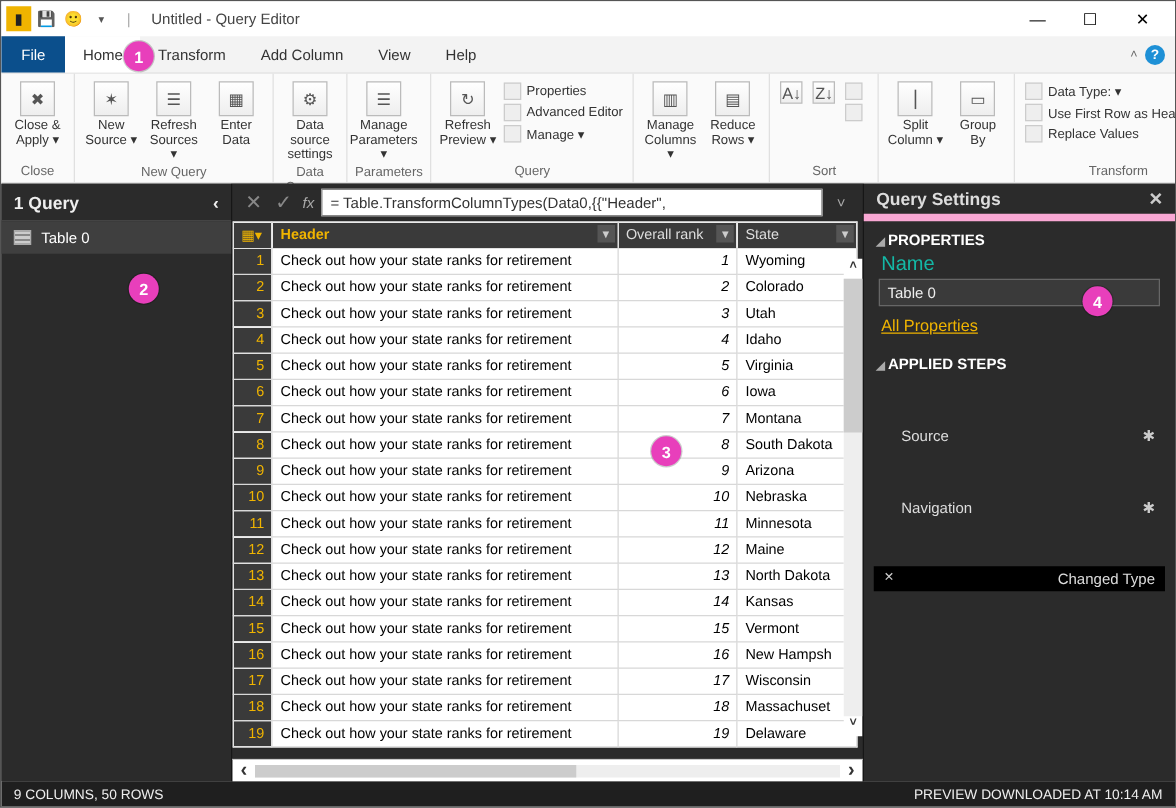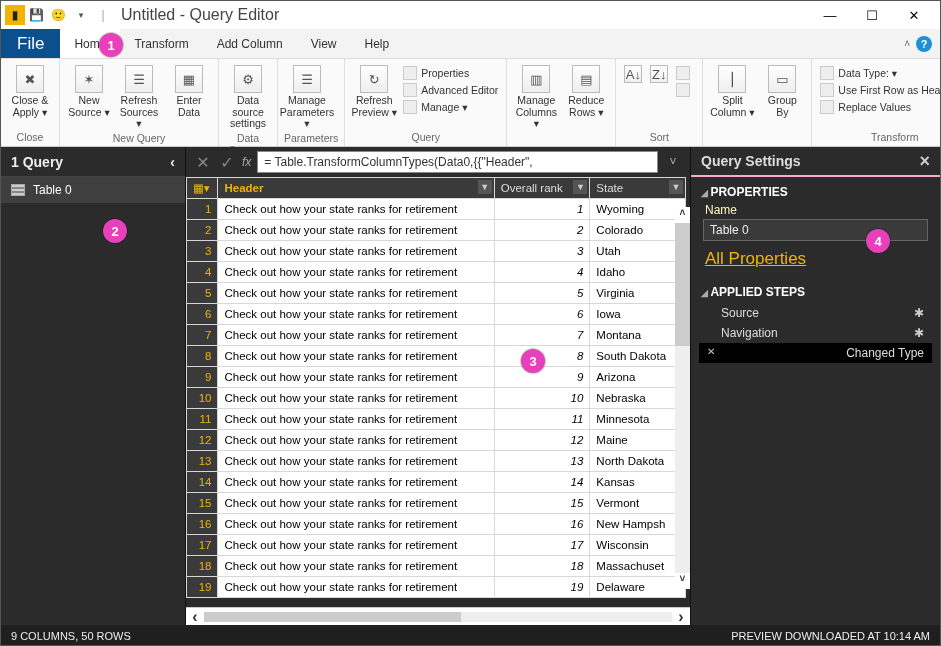--- a/index.html
+++ b/index.html
@@ -2,27 +2,27 @@
 <html><head>
 <meta charset="utf-8">
 <style>
 * { box-sizing: border-box; margin: 0; padding: 0; font-family: "Segoe UI", Arial, sans-serif; }
 body { width: 941px; height: 646px; background: #fff; overflow: hidden; position: relative; border: 1px solid #555; }
 
 
 .titlebar { height: 28px; display: flex; align-items: center; padding: 0 4px; background: #fff; }
 .titlebar .qa-icons { display: flex; align-items: center; gap: 2px; }
 .titlebar .qa-icon { width: 20px; height: 20px; display: flex; align-items: center; justify-content: center; font-size: 12px; }
-.titlebar .title { margin-left: 8px; font-size: 16px; color: #444; }
+.titlebar .title { margin-left: 8px; font-size: 12px; color: #444; }
 .titlebar .win-controls { margin-left: auto; display: flex; gap: 14px; padding-right: 8px; }
 .titlebar .win-btn { width: 28px; height: 20px; display: flex; align-items: center; justify-content: center; font-size: 13px; cursor: pointer; }
 
 
 .tabstrip { height: 30px; display: flex; align-items: stretch; background: #f3f3f3; border-bottom: 1px solid #ddd; }
-.tabstrip .file-tab { background: #0b4f8c; color: #fff; padding: 0 16px; display: flex; align-items: center; font-size: 17px; cursor: pointer; }
+.tabstrip .file-tab { background: #0b4f8c; color: #fff; padding: 0 16px; display: flex; align-items: center; font-size: 12px; cursor: pointer; }
 .tabstrip .tab { padding: 0 14px; display: flex; align-items: center; font-size: 12px; color: #333; cursor: pointer; }
 .tabstrip .tab.active { background: #fff; }
 .tabstrip .spacer { flex: 1; }
 .tabstrip .help { padding: 0 8px; display: flex; align-items: center; gap: 6px; }
 .tabstrip .help .caret { font-size: 10px; color: #666; }
 .tabstrip .help .qmark { width: 16px; height: 16px; border-radius: 50%; background: #1e90d6; color: #fff; display: flex; align-items: center; justify-content: center; font-size: 11px; font-weight: bold; }
 
 
 .ribbon { height: 88px; display: flex; border-bottom: 1px solid #ccc; background: #fafafa; }
 .group { border-right: 1px solid #e0e0e0; display: flex; flex-direction: column; padding: 2px 6px 0 6px; }
@@ -65,30 +65,30 @@
 .hscroll .arrow { width: 18px; text-align: center; color: #333; cursor: pointer; font-weight: bold; }
 .hscroll .track { flex: 1; height: 10px; background: #eee; position: relative; }
 .hscroll .thumb { position: absolute; left: 0; width: 55%; top: 0; bottom: 0; background: #ccc; }
 .vscroll { position: absolute; right: 0; top: 30px; bottom: 18px; width: 15px; background: #fff; display: flex; flex-direction: column; }
 .vscroll .arrow { height: 16px; text-align: center; font-size: 10px; color: #333; cursor: pointer; font-weight: bold;}
 .vscroll .track { flex: 1; background: #eee; position: relative; }
 .vscroll .thumb { position: absolute; top: 0; left: 0; right: 0; height: 35%; background: #ccc; }
 
 
 .rightpane { width: 250px; background: #2b2b2b; color: #ddd; display: flex; flex-direction: column; border-left: 1px solid #111; }
-.rightpane .hdr { height: 30px; display: flex; align-items: center; justify-content: space-between; padding: 0 10px; font-size: 14px; font-weight: 600; border-bottom: 2px solid #f9a8d4; }
+.rightpane .hdr { height: 30px; display: flex; align-items: center; justify-content: space-between; padding: 0 10px; font-size: 14px; font-weight: 600; border-bottom: 6px solid #f9a8d4; }
 .rightpane .close-x { cursor: pointer; color: #ccc; font-size: 18px; }
 .section-title { font-size: 12px; font-weight: 700; color: #fff; padding: 8px 10px 4px 10px; }
 .section-title::before { content: "◢ "; font-size: 9px; color: #aaa; }
-.prop-label { font-size: 12px; padding: 0 14px; color: #fef9c3; }
+.prop-label { font-size: 16px; padding: 0 14px; color: #14b8a6; }
 .prop-input { margin: 2px 12px 6px 12px; }
 .prop-input input { width: 100%; background: #3a3a3a; border: 1px solid #666; color: #eee; padding: 3px 6px; font-size: 12px; }
-.link { color: #f0b400; text-decoration: underline; font-size: 17px; padding: 2px 14px 8px 14px; cursor: pointer; }
+.link { color: #f0b400; text-decoration: underline; font-size: 13px; padding: 2px 14px 8px 14px; cursor: pointer; }
 .steps { padding: 0 8px 8px 8px; }
-.step { display: flex; justify-content: space-between; padding: 3px 8px; font-size: 12px; color: #ddd; cursor: pointer; }
+.step { display: flex; justify-content: space-between; padding: 3px 8px; font-size: 12px; color: #ddd; cursor: pointer; margin-top: 37px; }
 .step .gear { color: #ccc; font-size: 12px; cursor: pointer; }
 .step.sel { background: #000000; }
 .step.sel::before { content: "✕"; color: #ccc; margin-right: 6px; font-size: 10px; }
 .step:not(.sel) .name { margin-left: 14px; }
 
 
 .statusbar { height: 22px; background: #1f1f1f; color: #eee; display: flex; align-items: center; justify-content: space-between; padding: 0 10px; font-size: 11px; }
 
 
 .badge { position: absolute; width: 24px; height: 24px; border-radius: 50%; background: #e83fbb; color: #fff; display: flex; align-items: center; justify-content: center; font-weight: 700; font-size: 13px; z-index: 50; box-shadow: 0 0 0 1px rgba(0,0,0,.2); }

